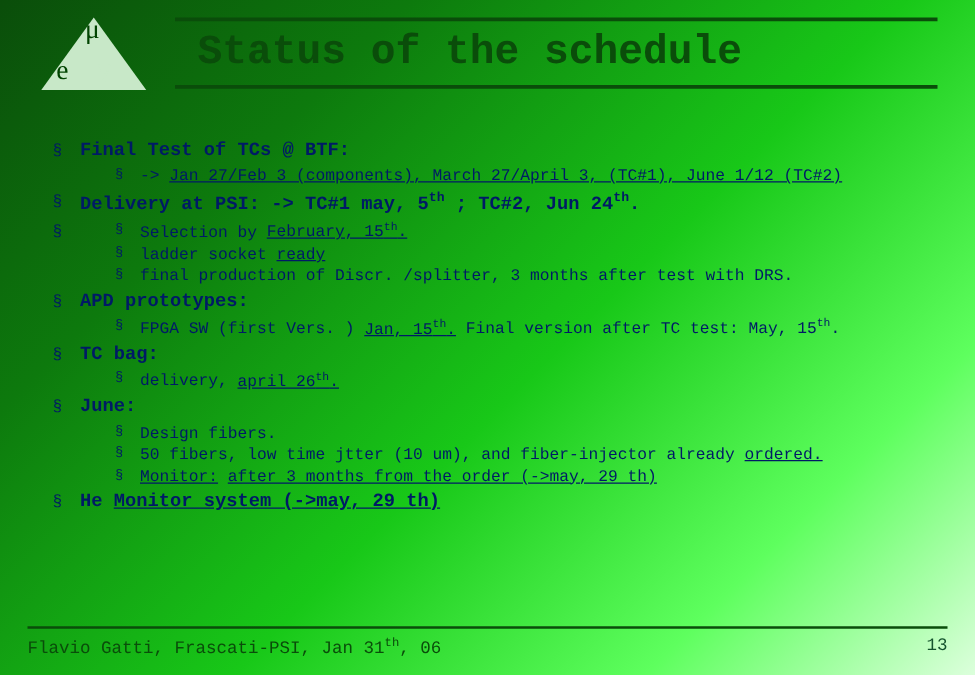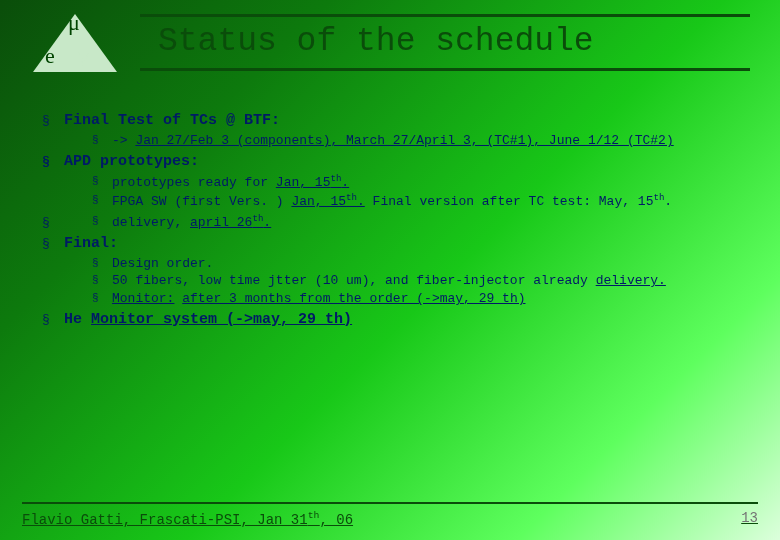--- a/index.html
+++ b/index.html
@@ -56,21 +56,21 @@
     font-family: Georgia, serif;
   }
   .title-wrap {
     flex: 1;
     border-top: 3px solid #0a4d0a;
     border-bottom: 3px solid #0a4d0a;
     padding: 6px 0 8px 0;
   }
   .title {
     font-size: 33px;
-    font-weight: normal;
+    font-weight: bold;
     color: #0a4d0a;
     padding-left: 18px;
   }
   ul.top {
     list-style: none;
     padding-left: 8px;
     margin-top: 36px;
   }
   ul.top > li {
     position: relative;
@@ -115,31 +115,30 @@
   sup { font-size: 0.7em; }
   .footer {
     position: absolute;
     bottom: 12px;
     left: 22px;
     right: 22px;
     display: flex;
     justify-content: space-between;
     font-size: 14px;
     color: #0a4d0a;
-    text-decoration: underline;
   }
   .footer .line {
     position: absolute;
     top: -8px;
     left: 0;
     right: 0;
     height: 2px;
     background: #0a4d0a;
   }
-  .pagenum { color: #737373; }
+  .pagenum { color: #14532d; }
 </style>
 </head>
 <body>
 
 <div class="slide-inner">
   <div class="header">
     <div class="logo">
       <div class="triangle"></div>
       <span class="mu">μ</span>
       <span class="e">e</span>
@@ -151,38 +150,46 @@
   </div>
 
   <ul class="top" id="main-list">
       <li>
         <div class="L1">Final Test of TCs @ BTF:</div>
         <ul class="sub">
           <li>-&gt; <u>Jan 27/Feb 3 (components), March 27/April 3, (TC#1), June 1/12 (TC#2)</u></li>
         </ul>
       </li>
       <li>
+        <div class="L1">Delivery at PSI: -&gt; TC#1 may, 5<sup>th</sup>  ; TC#2, Jun 24<sup>th</sup>.</div>
+      </li>
+      <li>
+        <ul class="sub">
+          <li>Selection by <u>February, 15<sup>th</sup>.</u></li>
+          <li>ladder socket <u>ready</u></li>
+          <li>final production of Discr. /splitter, 3 months after test with DRS.</li>
+        </ul>
       </li>
       <li>
         <div class="L1">APD prototypes:</div>
         <ul class="sub">
-          <li>prototypes ready for <u>Jan, 15<sup>th</sup>.</u></li>
           <li>FPGA SW (first Vers. ) <u>Jan, 15<sup>th</sup>.</u> Final version after TC test: May, 15<sup>th</sup>.</li>
         </ul>
       </li>
       <li>
+        <div class="L1">TC bag:</div>
         <ul class="sub">
           <li>delivery, <u>april 26<sup>th</sup>.</u></li>
         </ul>
       </li>
       <li>
-        <div class="L1">Final:</div>
-        <ul class="sub">
-          <li>Design order.</li>
-          <li>50 fibers, low time jtter (10 um), and fiber-injector already <u>delivery.</u></li>
+        <div class="L1">June:</div>
+        <ul class="sub">
+          <li>Design fibers.</li>
+          <li>50 fibers, low time jtter (10 um), and fiber-injector already <u>ordered.</u></li>
           <li><u>Monitor:</u> <u>after 3 months from the order (-&gt;may, 29 th)</u></li>
         </ul>
       </li>
       <li>
         <div class="L1">He  <u>Monitor system (-&gt;may, 29 th)</u></div>
       </li>
     </ul>
 </div>
 
 <div class="footer">

